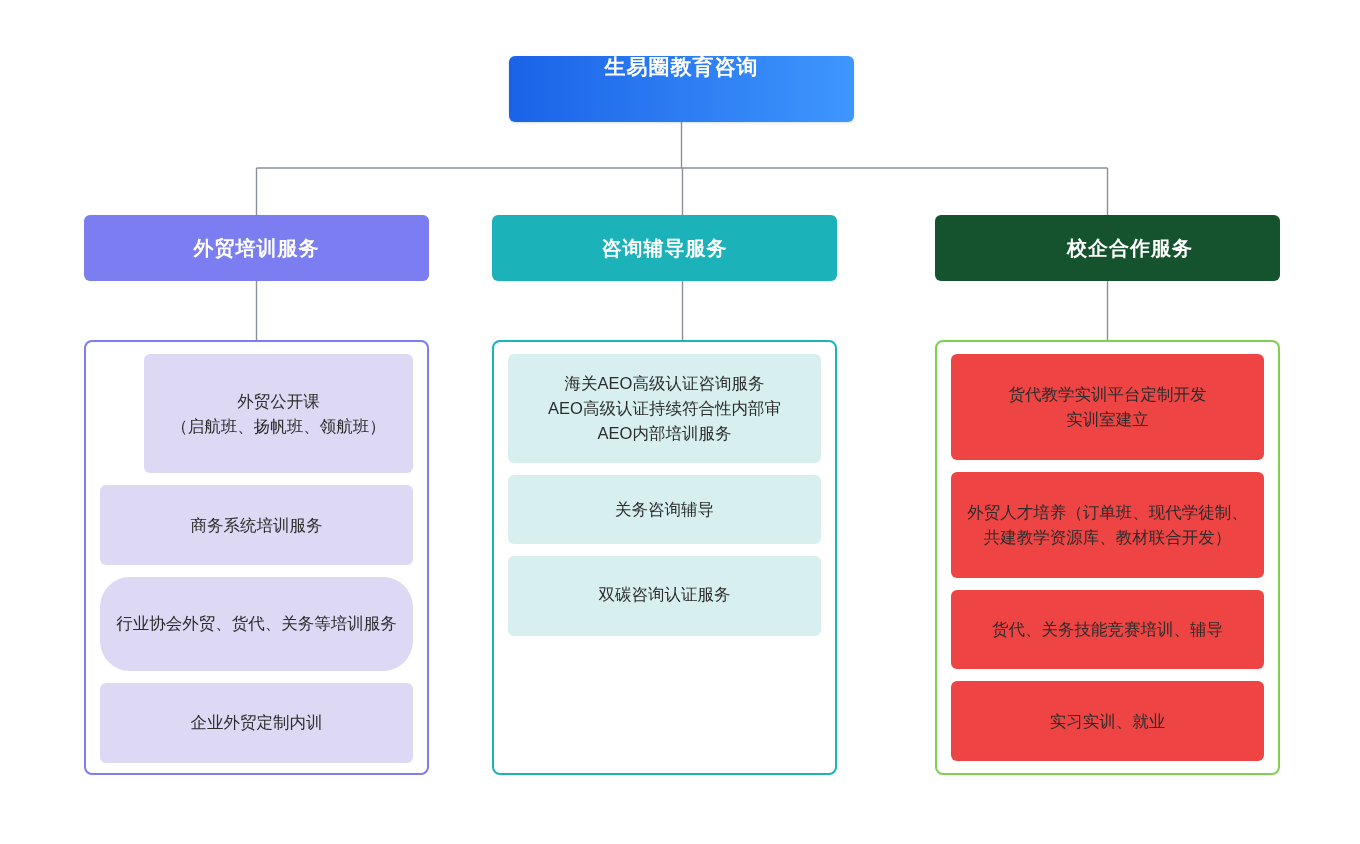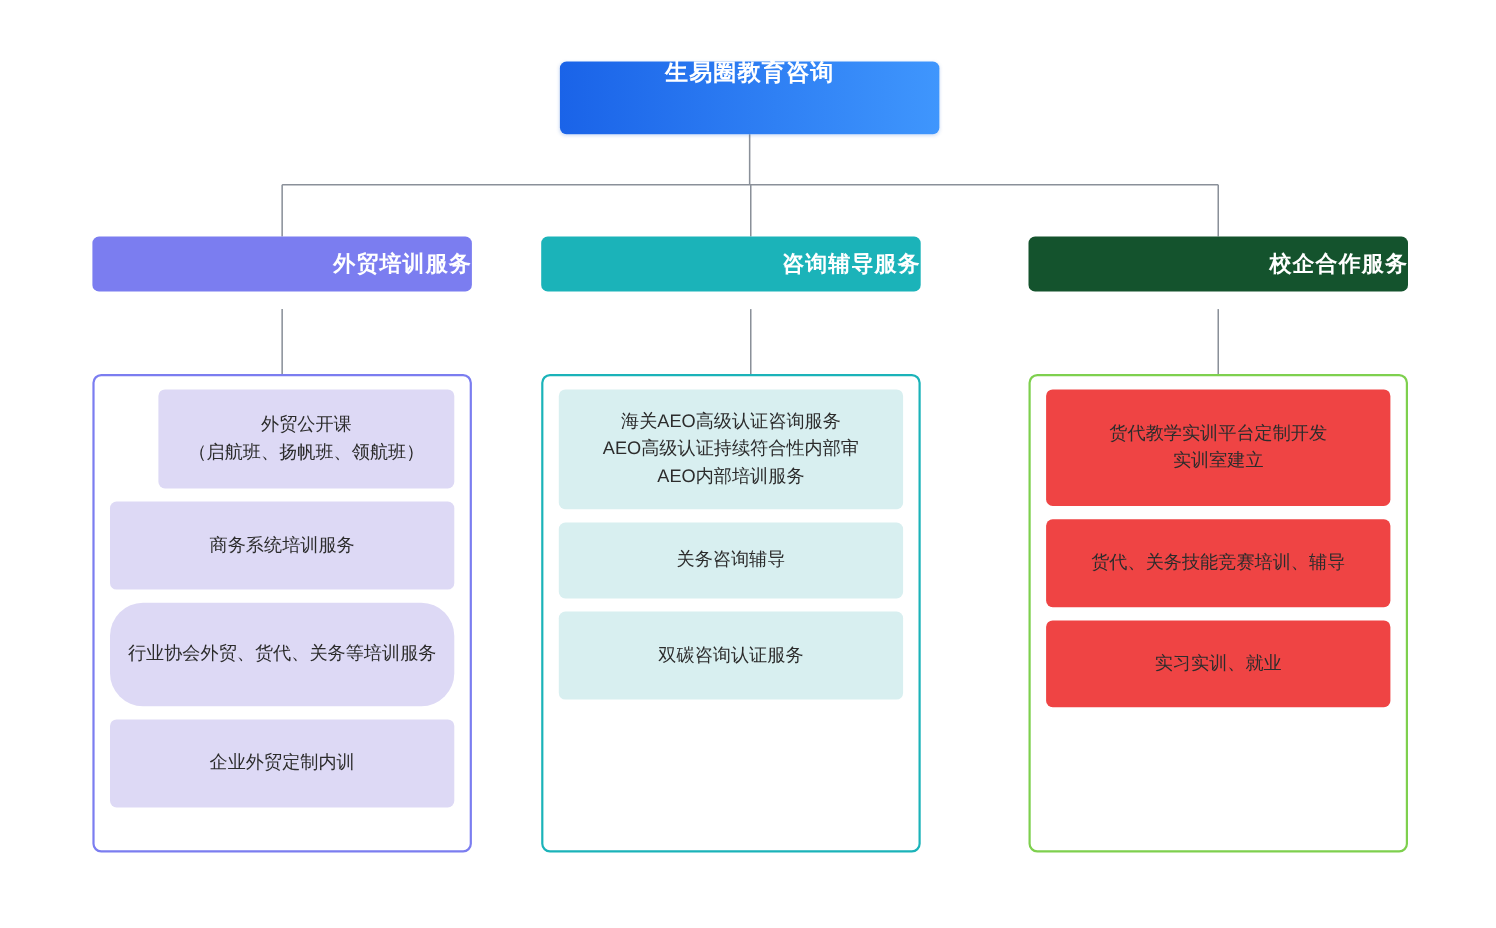--- a/index.html
+++ b/index.html
@@ -59,25 +59,25 @@
     position: absolute;
     top: 215px;
     width: 345px;
   }
   .col-0 { left: 84px; }
   .col-1 { left: 492px; }
   .col-2 { left: 935px; }
 
   .col-header {
     width: 345px;
-    height: 50px;
+    height: 66px;
     border-radius: 6px;
     display: flex;
     align-items: center;
-    justify-content: flex-end;
+    justify-content: center;
     box-sizing: border-box;
   }
   .col-header .header-title {
     color: #ffffff;
     font-size: 20px;
     font-weight: bold;
     letter-spacing: 1px;
     line-height: 1;
   }
 
@@ -147,21 +147,21 @@
 
   <div class="root-node">
     <span class="node-title">生易圈教育咨询</span>
   </div>
 
   <div class="column col-0 theme-purple">
     <div class="col-header">
       <span class="header-title">外贸培训服务</span>
     </div>
     <div class="col-body" style="justify-content: flex-start; gap: 12px;">
-      <div class="item-card" style="height: 90px; flex: 0 0 auto; margin-left: 44px;">
+      <div class="item-card" style="height: 119px; flex: 0 0 auto; margin-left: 44px;">
         <span>
           <span class="card-line">外贸公开课</span>
           <span class="card-line">（启航班、扬帆班、领航班）</span>
         </span>
       </div>
       <div class="item-card" style="height: 79.75px; flex: 0 0 auto;">
         <span>
           <span class="card-line">商务系统培训服务</span>
         </span>
       </div>
@@ -188,39 +188,44 @@
           <span class="card-line">海关AEO高级认证咨询服务</span>
           <span class="card-line">AEO高级认证持续符合性内部审</span>
           <span class="card-line">AEO内部培训服务</span>
         </span>
       </div>
       <div class="item-card" style="height: 69px; flex: 0 0 auto;">
         <span>
           <span class="card-line">关务咨询辅导</span>
         </span>
       </div>
-      <div class="item-card" style="height: 79.75px; flex: 0 0 auto;">
+      <div class="item-card" style="height: 79.75px; flex: 0 0 auto; font-family: Liberation Mono, monospace;">
         <span>
           <span class="card-line">双碳咨询认证服务</span>
         </span>
       </div>
     </div>
   </div>
 
   <div class="column col-2 theme-green">
     <div class="col-header">
       <span class="header-title">校企合作服务</span>
     </div>
     <div class="col-body" style="justify-content: flex-start; gap: 12px;">
       <div class="item-card" style="height: 105.75px; flex: 0 0 auto;">
         <span>
           <span class="card-line">货代教学实训平台定制开发</span>
           <span class="card-line">实训室建立</span>
         </span>
       </div>
+      <div class="item-card" style="height: 105.75px; flex: 0 0 auto;">
+        <span>
+          <span class="card-line">外贸人才培养（订单班、现代学徒制、共建教学资源库、教材联合开发）</span>
+        </span>
+      </div>
       <div class="item-card" style="height: 79.75px; flex: 0 0 auto;">
         <span>
           <span class="card-line">货代、关务技能竞赛培训、辅导</span>
         </span>
       </div>
       <div class="item-card" style="height: 79.75px; flex: 0 0 auto;">
         <span>
           <span class="card-line">实习实训、就业</span>
         </span>
       </div>

